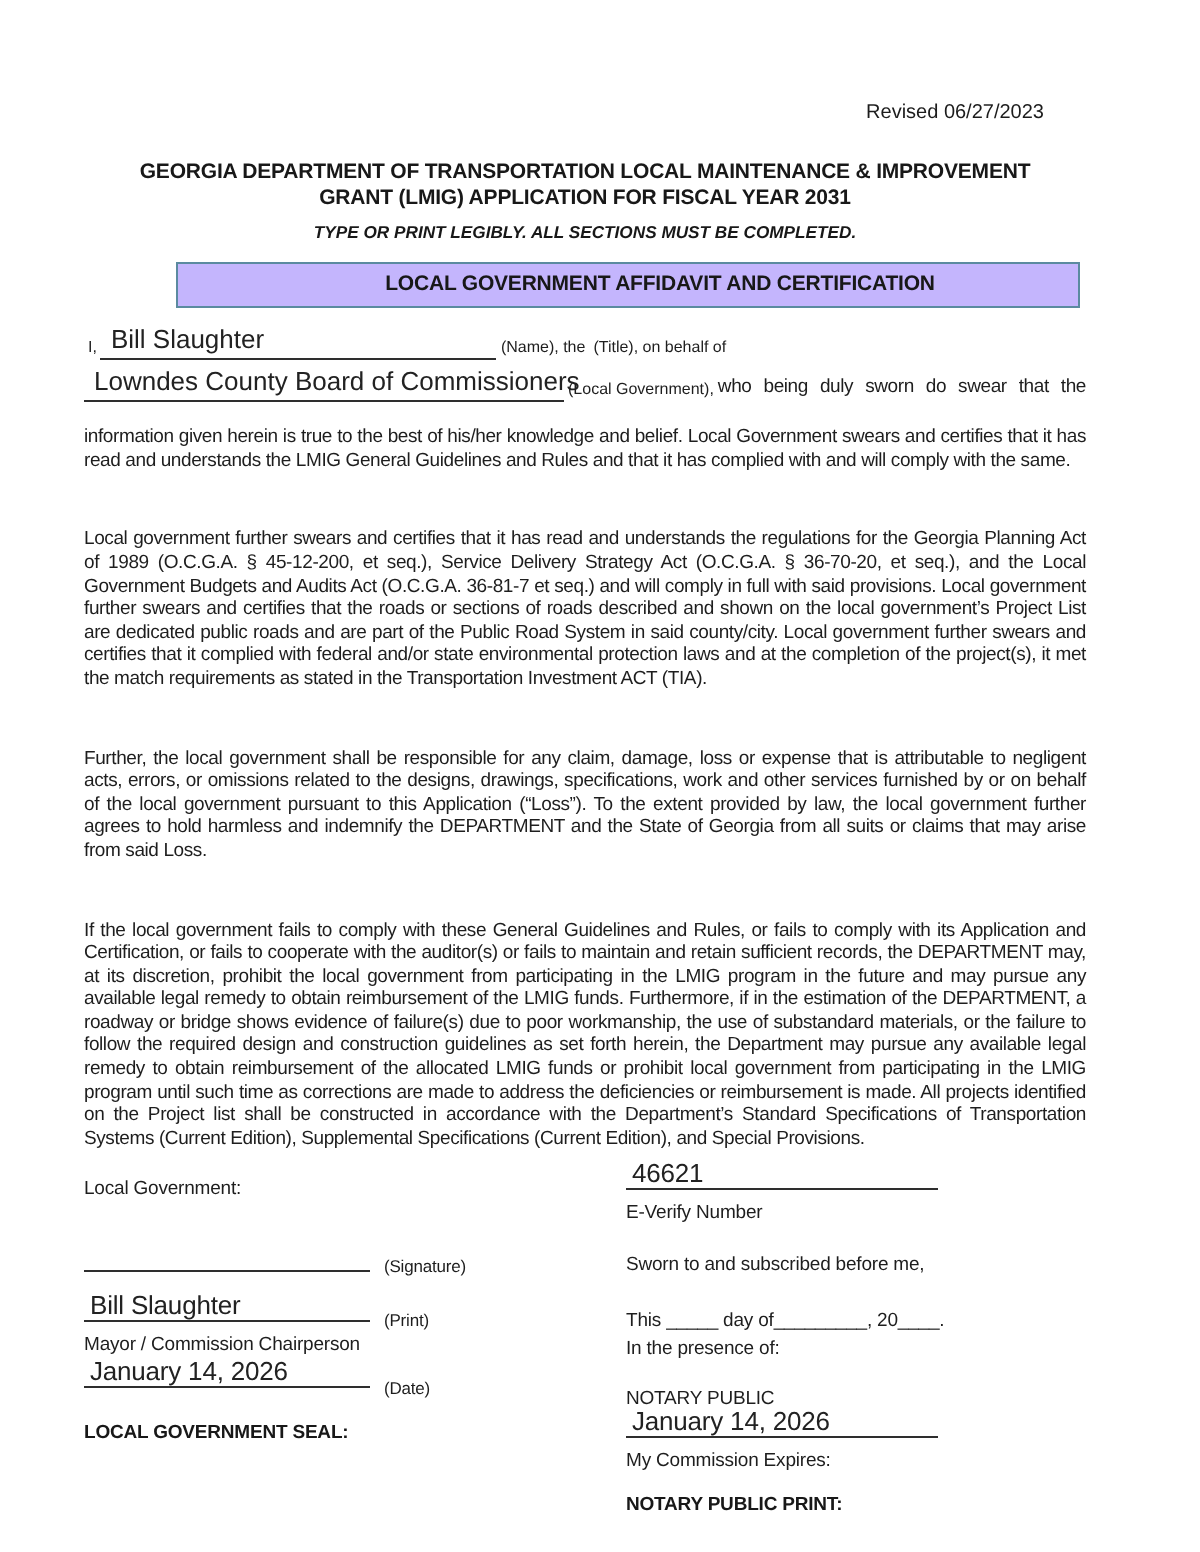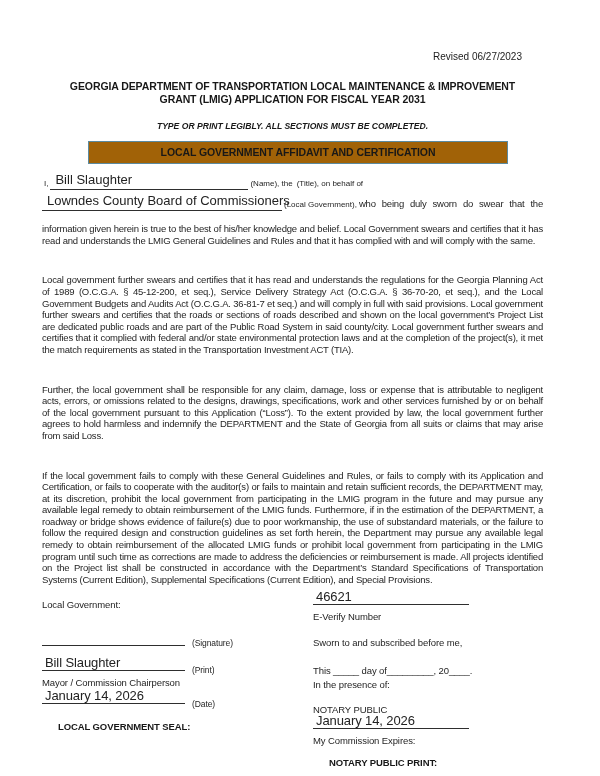--- a/index.html
+++ b/index.html
@@ -17,27 +17,27 @@
   }
   .content{
     position:absolute;left:42px;top:80px;width:501px;
   }
   .title{
     text-align:center;font-weight:bold;font-size:10.5px;line-height:12.6px;
     letter-spacing:-0.1px;color:#181818;
   }
   .instructions{
     text-align:center;font-weight:bold;font-style:italic;font-size:8.6px;
-    margin-top:16px;color:#181818;
+    margin-top:6px;color:#181818;
   }
   .section-box{
     margin:10px 0 0 46px;width:418px;height:21px;
-    border:1px solid #5b8aa0;background:#a16207;
+    border:1px solid #5b8aa0;background:#c4b5fd;
     text-align:center;font-weight:bold;font-size:10.5px;line-height:21px;
-    color:#181818;letter-spacing:-0.1px;
+    color:#181818;letter-spacing:-0.1px;padding-left:32px;
   }
   .body-text{
     font-size:9.5px;line-height:11.6px;letter-spacing:-0.2px;
     text-align:justify;color:#1e1e1e;
   }
   .para{margin-top:28px;}
   .intro-block{margin-top:8px;}
   .fill-row{display:flex;align-items:flex-end;}
   .fill{
     display:inline-block;
@@ -56,21 +56,21 @@
     position:relative;height:300px;margin-top:4px;
     font-size:9.5px;letter-spacing:-0.1px;color:#1e1e1e;
   }
   .abs{position:absolute;}
   .ul-line{border-bottom:1.5px solid #2e2e2e;}
   .fill-val{
     font-size:13px;color:#222222;white-space:nowrap;display:inline-block;
     padding-left:3px;
   }
   .lbl-sm{font-size:8.5px;color:#1e1e1e;}
-  .bold{font-weight:bold;color:#181818;margin-left:16px;}
+  .bold{font-weight:bold;color:#181818;}
 </style>
 </head>
 <body>
 
 <div class="page">
 
   <div class="revised">Revised 06/27/2023</div>
 
   <div class="content">
     <div class="title">

